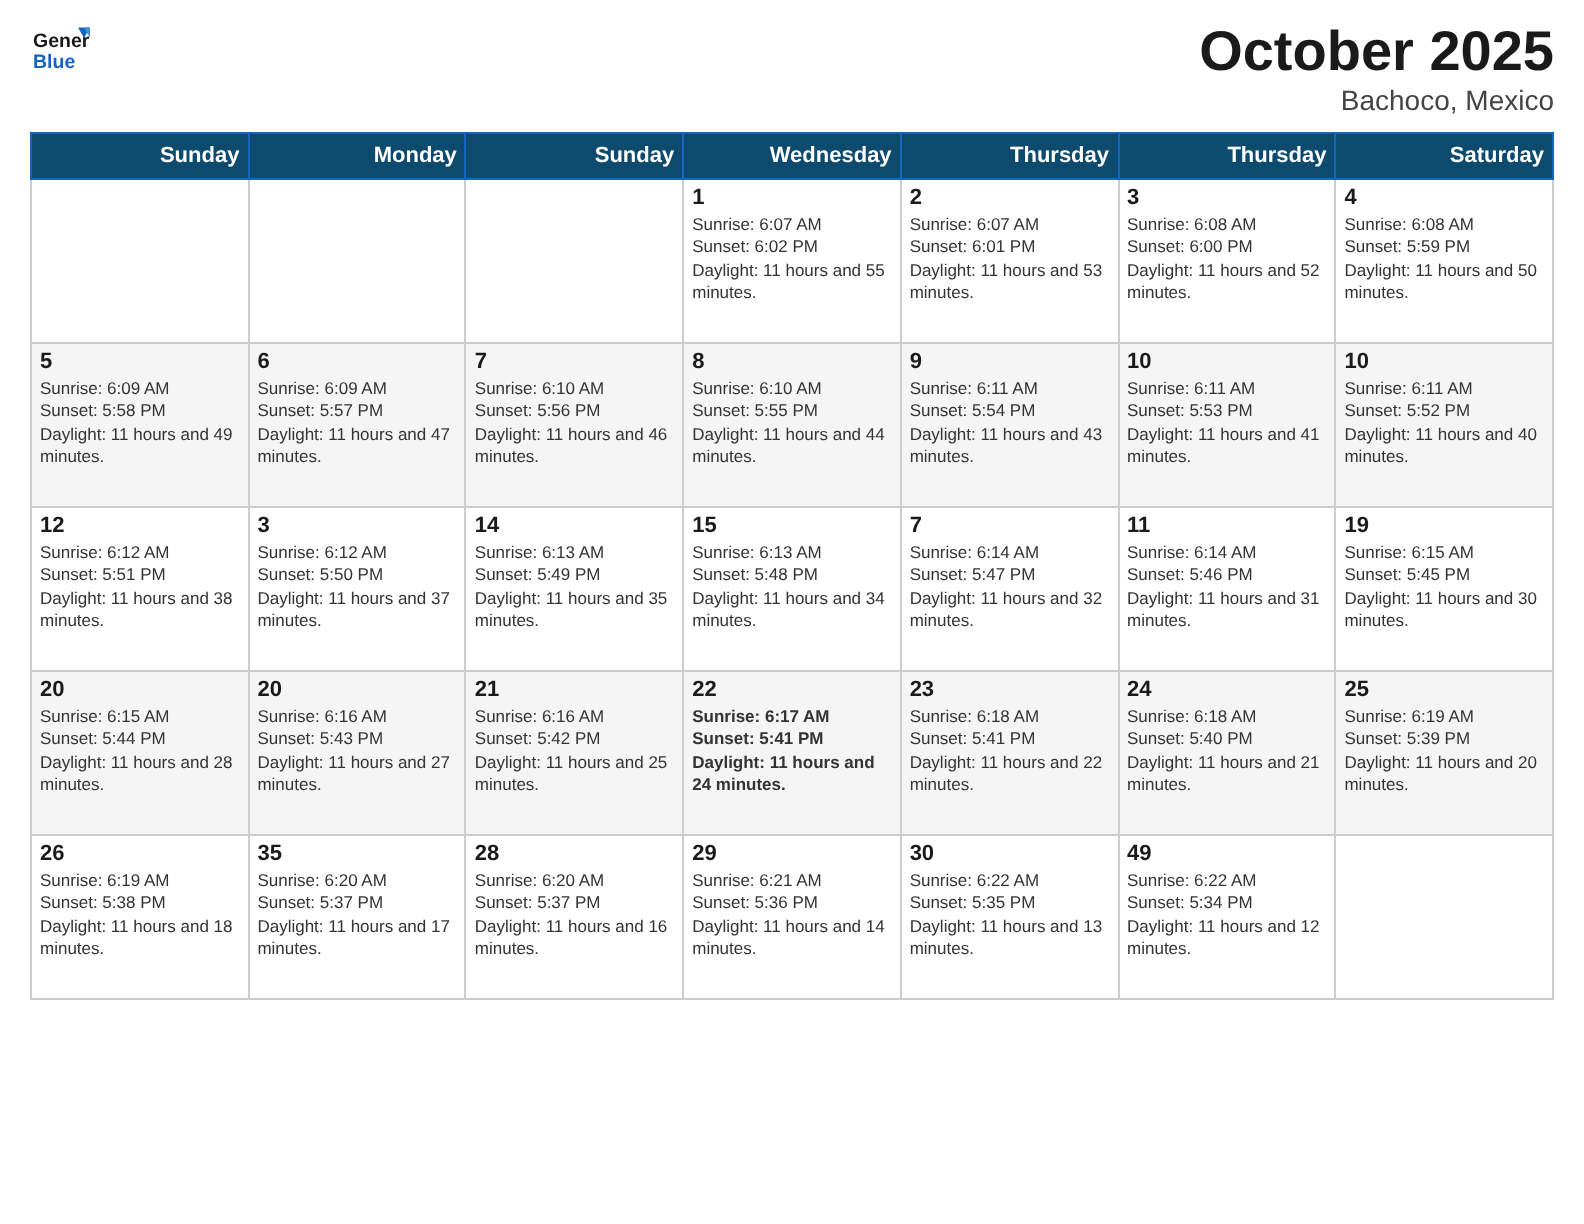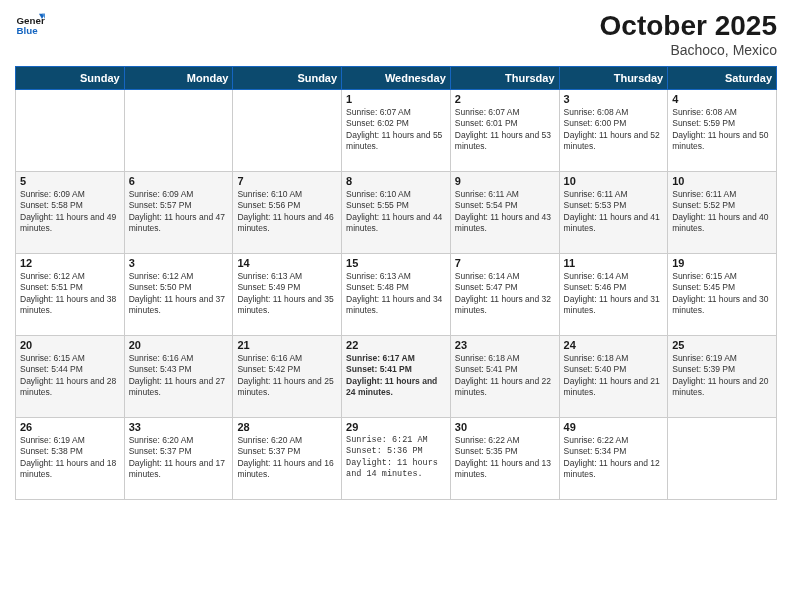--- a/index.html
+++ b/index.html
@@ -275,34 +275,34 @@
           </td>
         </tr>
         <tr>
           <td>
             <div class="day-num">26</div>
             <div class="day-info" style="white-space: pre-line;">Sunrise: 6:19 AM
 Sunset: 5:38 PM
 Daylight: 11 hours and 18 minutes.</div>
           </td>
           <td>
-            <div class="day-num">33</div>
+            <div class="day-num">35</div>
             <div class="day-info" style="white-space: pre-line;">Sunrise: 6:20 AM
 Sunset: 5:37 PM
 Daylight: 11 hours and 17 minutes.</div>
           </td>
           <td>
             <div class="day-num">28</div>
             <div class="day-info" style="white-space: pre-line;">Sunrise: 6:20 AM
 Sunset: 5:37 PM
 Daylight: 11 hours and 16 minutes.</div>
           </td>
           <td>
             <div class="day-num">29</div>
-            <div class="day-info" style="white-space: pre-line; font-family: Liberation Mono, monospace;">Sunrise: 6:21 AM
+            <div class="day-info" style="white-space: pre-line;">Sunrise: 6:21 AM
 Sunset: 5:36 PM
 Daylight: 11 hours and 14 minutes.</div>
           </td>
           <td>
             <div class="day-num">30</div>
             <div class="day-info" style="white-space: pre-line;">Sunrise: 6:22 AM
 Sunset: 5:35 PM
 Daylight: 11 hours and 13 minutes.</div>
           </td>
           <td>

